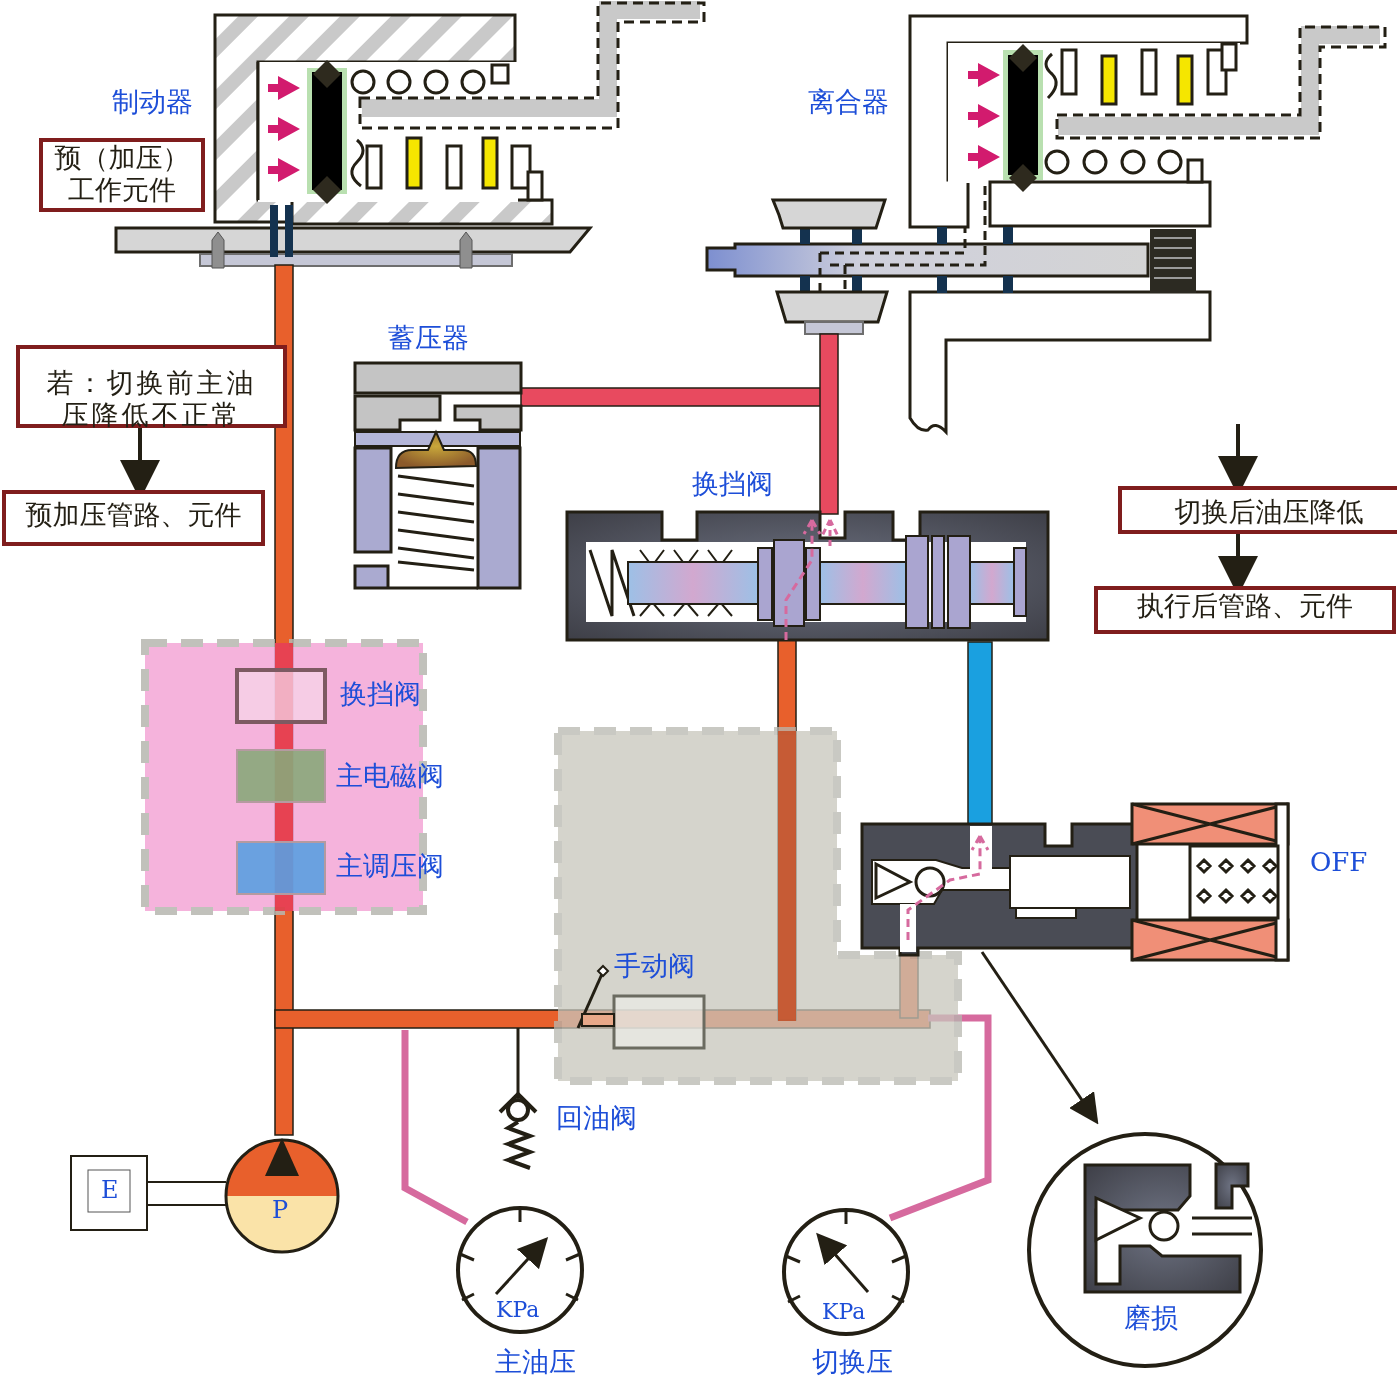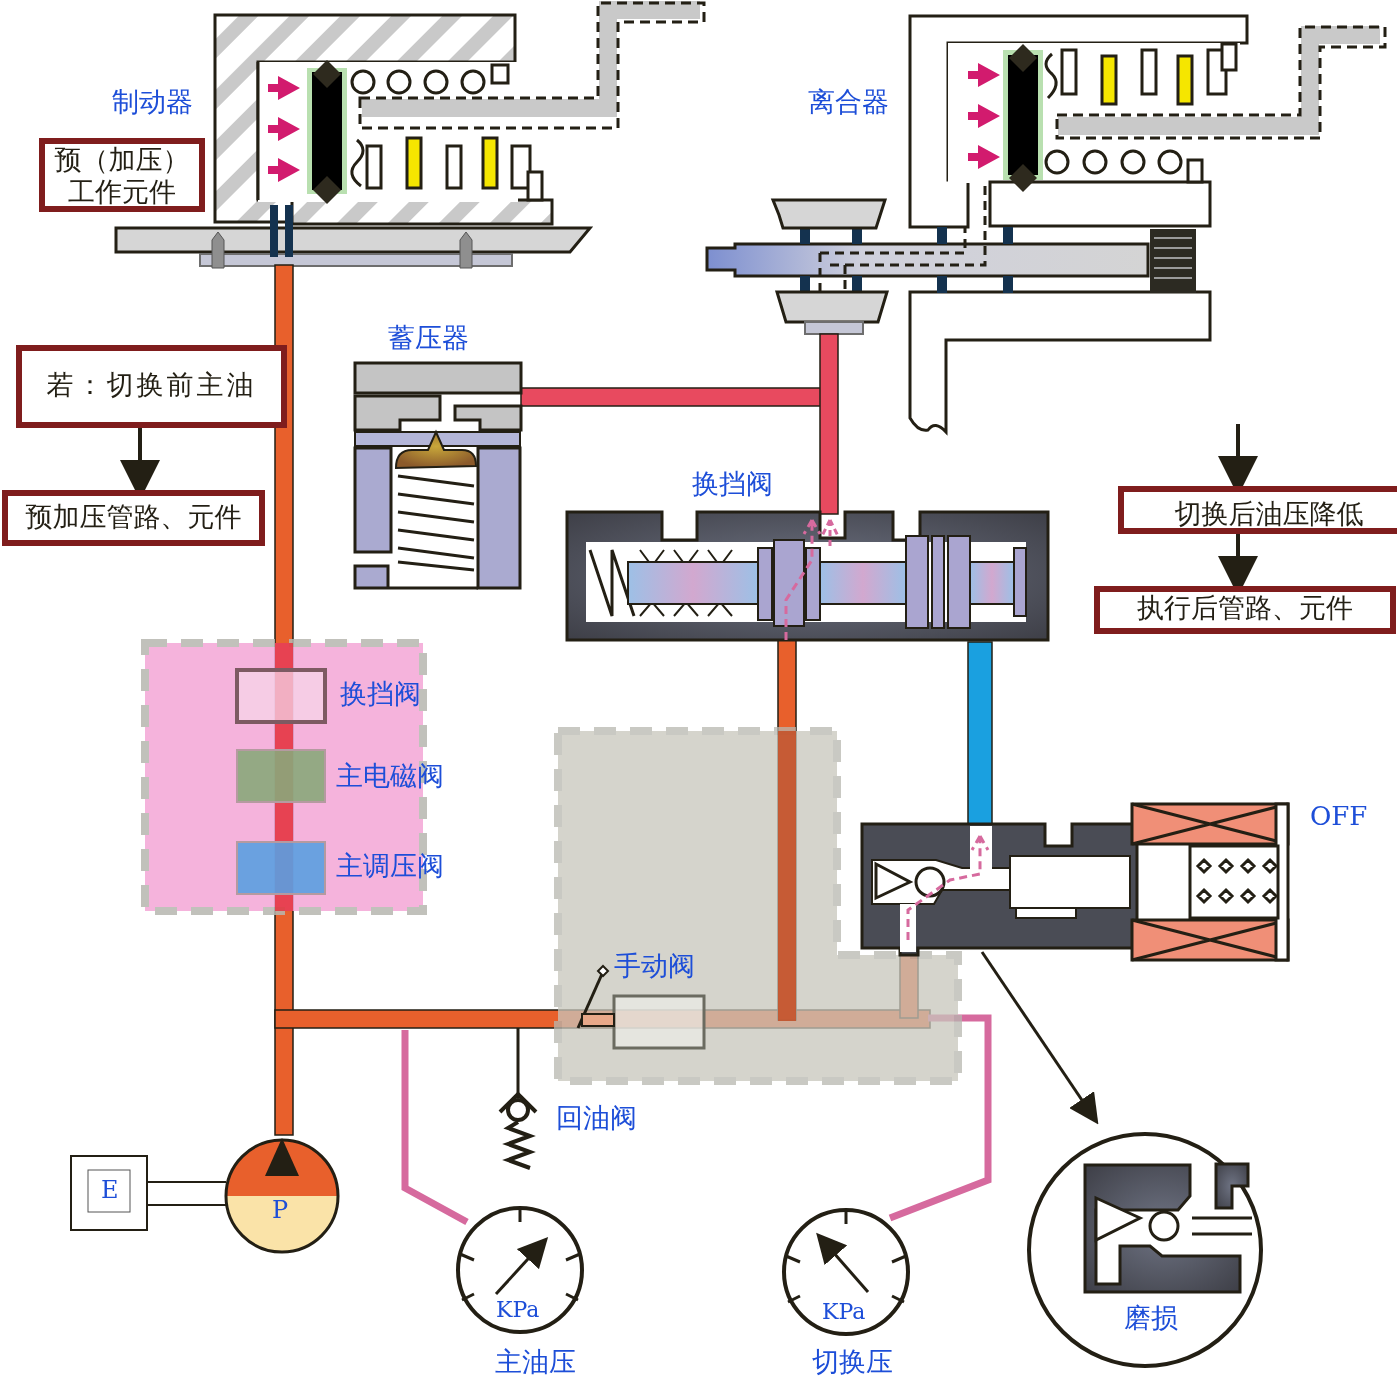--- a/index.html
+++ b/index.html
@@ -1,19 +1,19 @@
 <!DOCTYPE html>
 <html><head>
 <meta charset="utf-8">
 <style>
   html,body{margin:0;padding:0;background:#ffffff;}
   body{width:1397px;height:1381px;position:relative;overflow:hidden;font-family:"DejaVu Serif","Liberation Serif",serif;color:#231f14;}
   #stage{position:absolute;left:0;top:0;width:1397px;height:1381px;}
   .lbl{position:absolute;font-size:27px;line-height:32px;white-space:nowrap;color:#1d4ed8;}
-  .box{position:absolute;border:6px solid #7f1d1d;background:#fff;box-sizing:border-box;text-align:center;font-size:27px;line-height:32px;color:#231f14;}
+  .box{position:absolute;border:4px solid #7f1d1d;background:#fff;box-sizing:border-box;text-align:center;font-size:27px;line-height:32px;color:#231f14;}
 </style>
 </head>
 <body>
 
 <div id="stage">
 <svg width="1397" height="1381" viewBox="0 0 1397 1381" xmlns="http://www.w3.org/2000/svg">
   <defs>
     <pattern id="hatch" patternUnits="userSpaceOnUse" width="36" height="36" patternTransform="rotate(45)">
       <rect width="36" height="36" fill="#ffffff"></rect>
       <rect x="0" y="0" width="14" height="36" fill="#c9c9c9"></rect>
@@ -284,35 +284,36 @@
 </svg>
 
 
 <div class="lbl" style="left:112px;top:86px;">制动器</div>
 <div class="box" style="left:39px;top:138px;width:166px;height:74px;">
   <div>预（加压）</div>
   <div>工作元件</div>
 </div>
 <div class="box" style="left:16px;top:345px;width:271px;height:83px;padding-top:18px;letter-spacing:3px;">
   <div>若：切换前主油</div>
+  <div>压降低不正常</div>
 </div>
 <div class="box" style="left:2px;top:490px;width:263px;height:56px;padding-top:5px;">预加压管路、元件</div>
 
 <div class="lbl" style="left:808px;top:86px;">离合器</div>
 <div class="lbl" style="left:388px;top:322px;font-family:Liberation Serif, serif;">蓄压器</div>
 <div class="lbl" style="left:692px;top:468px;">换挡阀</div>
 
 <div class="box" style="left:1118px;top:486px;width:302px;height:48px;padding-top:6px;">切换后油压降低</div>
 <div class="box" style="left:1094px;top:586px;width:302px;height:48px;">执行后管路、元件</div>
 
 <div class="lbl" style="left:340px;top:678px;">换挡阀</div>
 <div class="lbl" style="left:336px;top:760px;">主电磁阀</div>
 <div class="lbl" style="left:336px;top:850px;">主调压阀</div>
 
-<div class="lbl" style="left:1310px;top:800px;font-size:26px;">OFF</div>
+<div class="lbl" style="left:1310px;top:846px;font-size:26px;">OFF</div>
 <div class="lbl" style="left:614px;top:950px;">手动阀</div>
 <div class="lbl" style="left:556px;top:1102px;">回油阀</div>
 
 <div class="lbl" style="left:272px;top:1194px;font-size:24px;">P</div>
 <div class="lbl" style="left:101px;top:1174px;font-size:24px;">E</div>
 
 <div class="lbl" style="left:496px;top:1294px;font-size:22px;">KPa</div>
 <div class="lbl" style="left:482px;top:1346px;margin-left:13px;">主油压</div>
 <div class="lbl" style="left:822px;top:1296px;font-size:22px;">KPa</div>
 <div class="lbl" style="left:812px;top:1346px;">切换压</div>

